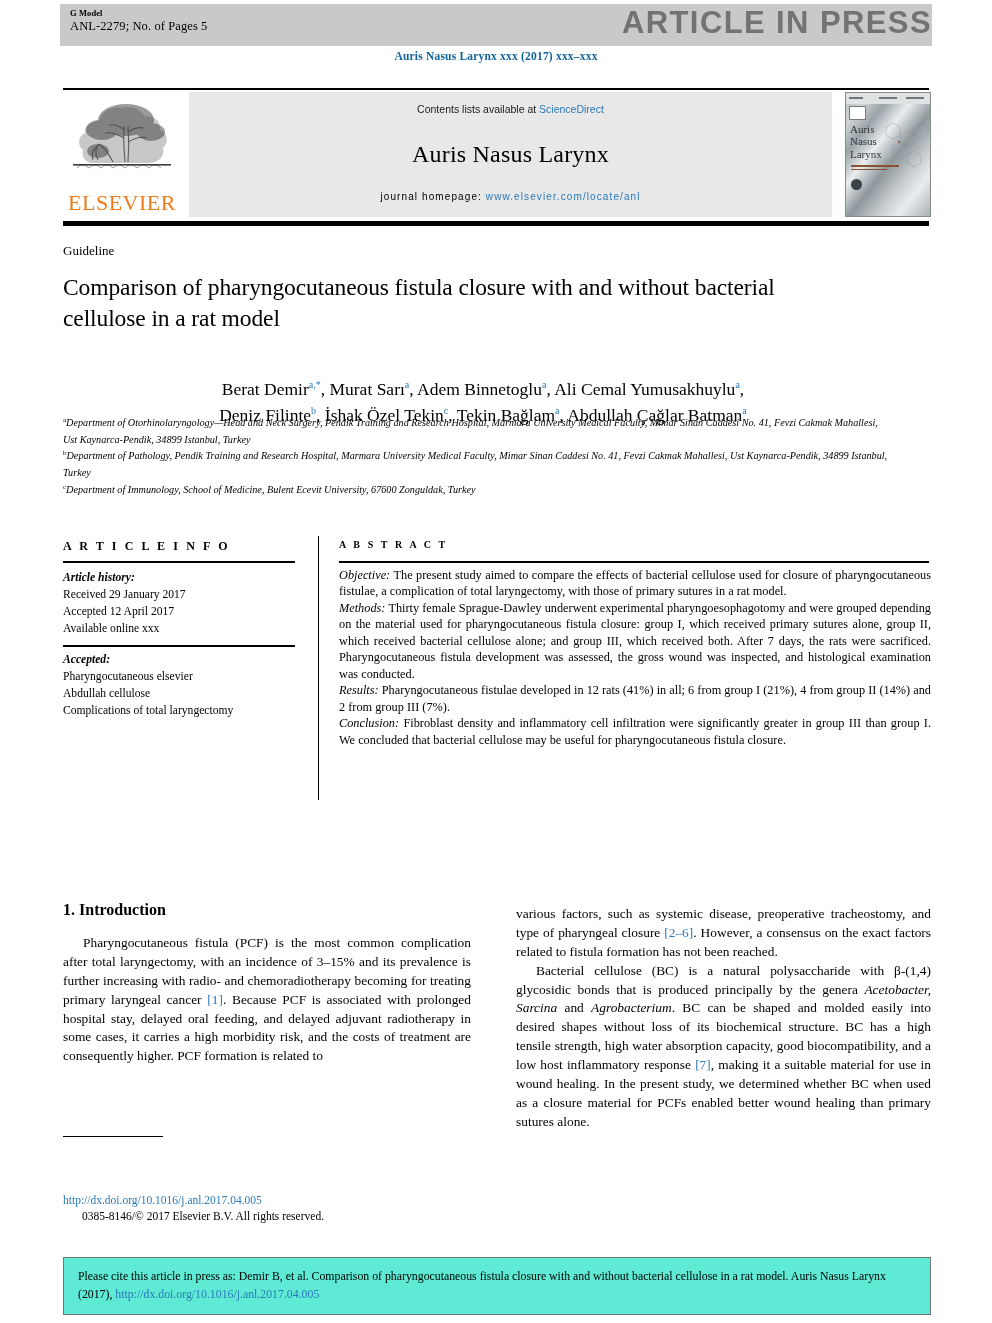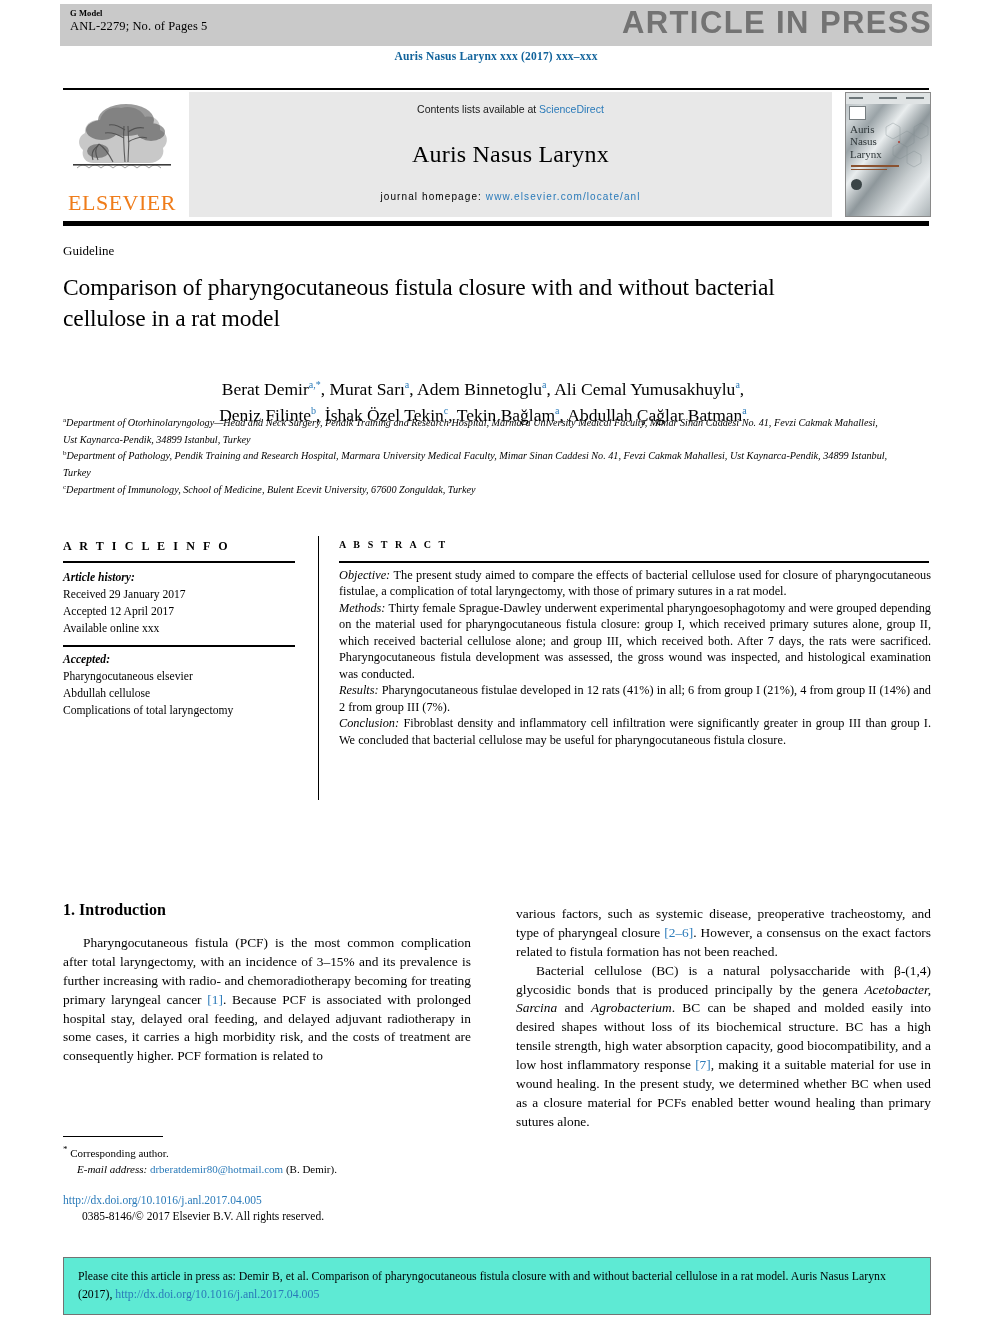--- a/index.html
+++ b/index.html
@@ -506,24 +506,20 @@
   <div class="colL">
     <p><span>Pharyngocutaneous fistula (PCF) is the most common complication after total laryngectomy, with an incidence of 3–15% and its prevalence is further increasing with radio- and chemoradiotherapy becoming for treating primary laryngeal cancer </span><span class="ref">[1]</span><span>. Because PCF is associated with prolonged hospital stay, delayed oral feeding, and delayed adjuvant radiotherapy in some cases, it carries a high morbidity risk, and the costs of treatment are consequently higher. PCF formation is related to</span></p>
   </div>
 
   <div class="colR">
     <p style="text-indent:0"><span>various factors, such as systemic disease, preoperative tracheostomy, and type of pharyngeal closure </span><span class="ref">[2–6]</span><span>. However, a consensus on the exact factors related to fistula formation has not been reached.</span></p>
     <p><span>Bacterial cellulose (BC) is a natural polysaccharide with β-(1,4) glycosidic bonds that is produced principally by the genera </span><span class="ital">Acetobacter, Sarcina</span><span> and </span><span class="ital">Agrobacterium</span><span>. BC can be shaped and molded easily into desired shapes without loss of its biochemical structure. BC has a high tensile strength, high water absorption capacity, good biocompatibility, and a low host inflammatory response </span><span class="ref">[7]</span><span>, making it a suitable material for use in wound healing. In the present study, we determined whether BC when used as a closure material for PCFs enabled better wound healing than primary sutures alone.</span></p>
   </div>
 
   <div class="fn-rule"></div>
-  <div class="fn">
-    <div><span class="star">*</span> <span>Corresponding author.</span></div>
-    <div style="padding-left:14px"><span class="em">E-mail address:</span> <span class="mail">drberatdemir80@hotmail.com</span> <span>(B. Demir).</span></div>
-  </div>
   <div class="doi">http://dx.doi.org/10.1016/j.anl.2017.04.005</div>
   <div class="issn">0385-8146/© 2017 Elsevier B.V. All rights reserved.</div>
 
   <div class="citebox">
     <div class="citetext"><span>Please cite this article in press as: Demir B, et al. Comparison of pharyngocutaneous fistula closure with and without bacterial cellulose in a rat model. Auris Nasus Larynx (2017), </span><span class="lnk">http://dx.doi.org/10.1016/j.anl.2017.04.005</span></div>
   </div>
 
 </div>
 
 </body></html>

